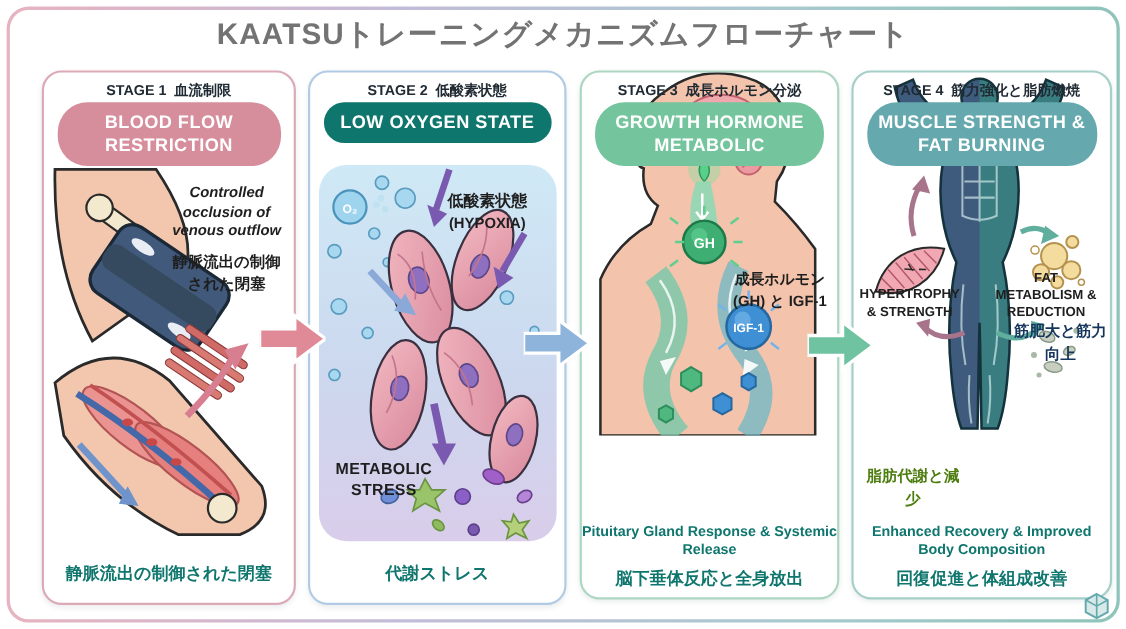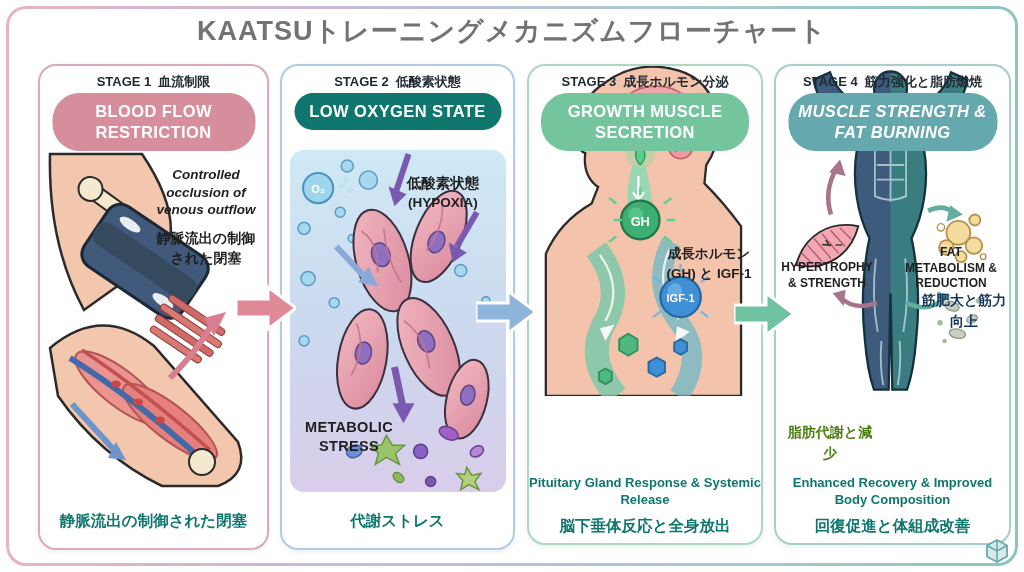--- a/index.html
+++ b/index.html
@@ -14,37 +14,37 @@
   .p1{left:38px;width:227px;height:482px;border:2.5px solid #dcaab6;}
   .p2{left:280px;width:231px;height:482px;border:2.5px solid #b1cbe4;}
   .p3{left:527px;width:232px;height:477px;border:2.5px solid #aed7c2;}
   .p4{left:774px;width:233px;height:477px;border:2.5px solid #a5cfc8;}
   .stage-head{position:absolute;top:7px;left:0;width:100%;text-align:center;
     font-size:13px;font-weight:800;color:#202a33;white-space:nowrap;}
   .stage-head .jp{margin-left:7px;}
   .pill{position:absolute;top:27px;left:50%;transform:translateX(-50%);width:calc(100% - 24px);
     border-radius:27px;color:#fff;font-weight:800;font-size:16.5px;line-height:1.28;
     letter-spacing:.4px;text-align:center;padding:8px 8px;box-sizing:border-box;}
-  .pill1{background:#d68d9c;} .pill2{background:#0f766e;} .pill3{background:#74c59d;} .pill4{background:#65a8ad;font-style:italic;}
+  .pill1{background:#d68d9c;} .pill2{background:#0f766e;} .pill3{background:#74c59d;} .pill4{background:#65a8ad;}
   .caption{position:absolute;left:0;width:100%;text-align:center;font-weight:800;color:#0f766e;}
   .caption.jp-big{font-size:15.5px;bottom:16px;}
   .cap-en{bottom:34px;font-size:13px;line-height:1.3;}
   .cap-jp2{bottom:6px;font-size:15.5px;}
   .note{position:absolute;text-align:center;font-weight:800;color:#1e1e1e;line-height:1.3;}
   .n-en1{top:100px;right:6px;width:110px;font-size:13.5px;font-style:italic;}
   .n-jp1{top:162px;right:6px;width:110px;font-size:14px;line-height:1.45;}
   .hypoxia{top:108px;right:14px;width:112px;font-size:14.5px;line-height:1.35;}
   .hypoxia .en{font-size:13.5px;}
   .stress{top:352px;left:12px;width:110px;font-size:14.5px;letter-spacing:.3px;}
   .hormones{top:178px;right:6px;width:92px;font-size:13.5px;line-height:1.5;}
   .hyper{top:194px;left:4px;width:94px;font-size:12px;}
   .fatmeta{top:179px;right:10px;width:96px;font-size:12px;}
   .musclejp{top:224px;right:2px;width:86px;font-size:14px;color:#15355c;line-height:1.5;}
   .fatjp{top:356px;left:8px;width:92px;font-size:14px;color:#4d7c0f;line-height:1.5;}
-  .inner-panel{position:absolute;top:84px;left:8px;right:7px;bottom:56px;border-radius:14px;
+  .inner-panel{position:absolute;top:84px;left:8px;right:7px;bottom:56px;border-radius:25px;
     background:linear-gradient(180deg,#cfe9f6 0%,#ccd8ee 55%,#d9cdea 100%);}
   .art{position:absolute;pointer-events:none;}
   .art1{left:2px;top:86px;width:223px;height:356px;}
   .art2{position:absolute;inset:0;}
   .art3{left:2px;top:84px;width:228px;height:330px;}
   .art4{left:2px;top:84px;width:229px;height:330px;}
   .flow-arrow{position:absolute;width:60px;height:50px;z-index:5;}
   .fa1{left:236px;top:283px;} .fa2{left:476px;top:287px;} .fa3{left:734px;top:289px;}
   .logo{position:absolute;right:14px;bottom:8px;width:26px;height:26px;z-index:6;}
 </style>
@@ -191,21 +191,21 @@
     <div class="en">(HYPOXIA)</div>
   </div>
   <div class="note stress">METABOLIC STRESS</div>
   <div class="caption jp-big">代謝ストレス</div>
 </section>
 
 <section class="panel p3">
   <div class="stage-head">
     <span>STAGE 3</span><span class="jp">成長ホルモン分泌</span>
   </div>
-  <div class="pill pill3">GROWTH MUSCLE SECRETION</div>
+  <div class="pill pill3">GROWTH HORMONE METABOLIC</div>
 
   <svg class="art3" viewBox="0 0 222 360">
     <path d="M150,5 Q185,15 192,55 Q196,85 180,108 L178,128 Q200,150 218,175 L218,360 L5,360 L5,205 Q20,170 55,150 L62,132 Q45,120 48,95 Q38,92 44,78 Q35,40 70,18 Q105,-8 150,5 Z" fill="#f3c3ac" stroke="#2a2a2a" stroke-width="2.5"></path>
     <g>
       <ellipse cx="125" cy="55" rx="43" ry="33" fill="#f0a8ae" stroke="#c4636e" stroke-width="2"></ellipse>
       <path d="M88,50 Q100,36 112,48 Q120,32 134,44 Q146,30 158,46 Q166,40 164,54 M92,66 Q110,58 128,68 Q144,58 158,68" fill="none" stroke="#c4636e" stroke-width="2"></path>
       <circle cx="152" cy="88" r="13" fill="#eb9aa2" stroke="#c4636e" stroke-width="2"></circle>
       <path d="M144,84 L160,92 M146,94 L158,82" stroke="#c4636e" stroke-width="1.5"></path>
     </g>
     <g>

